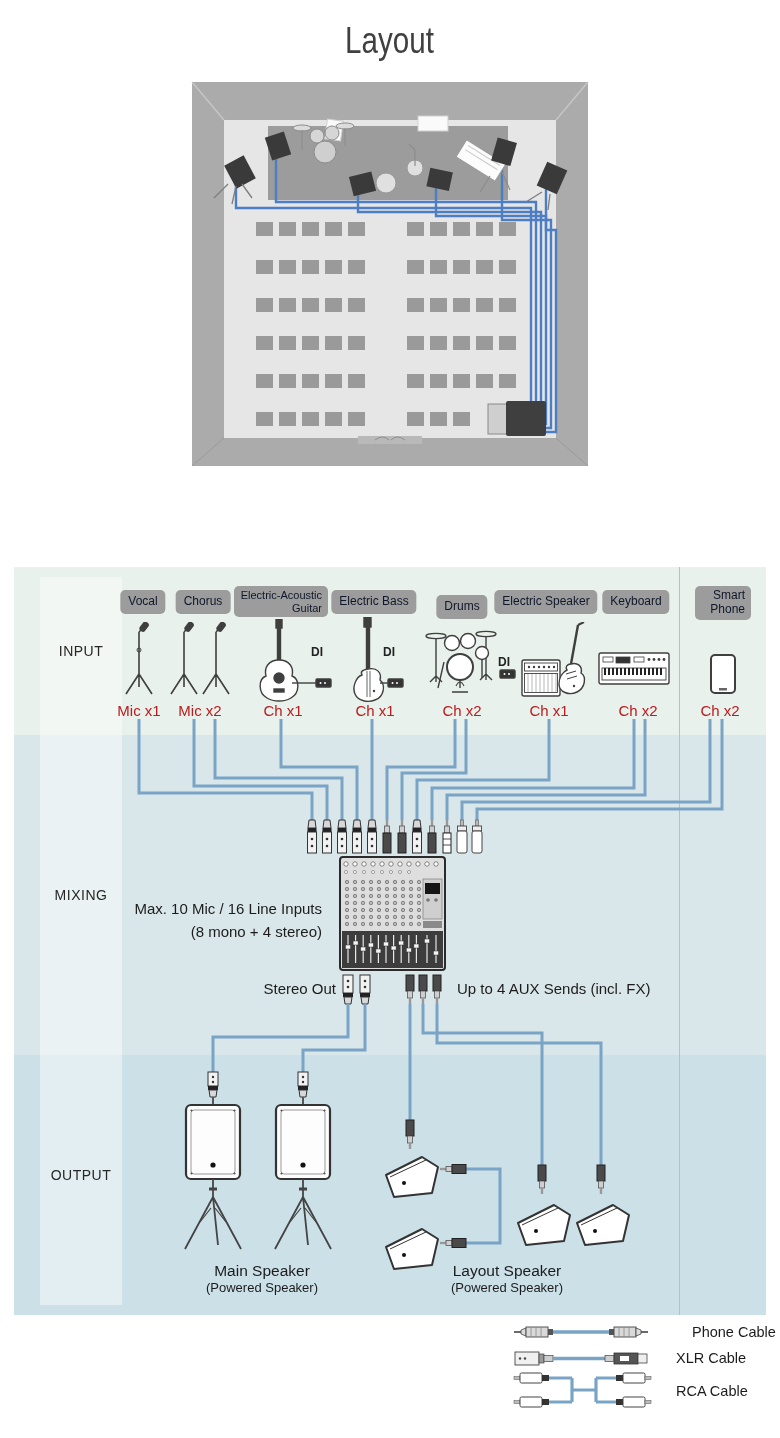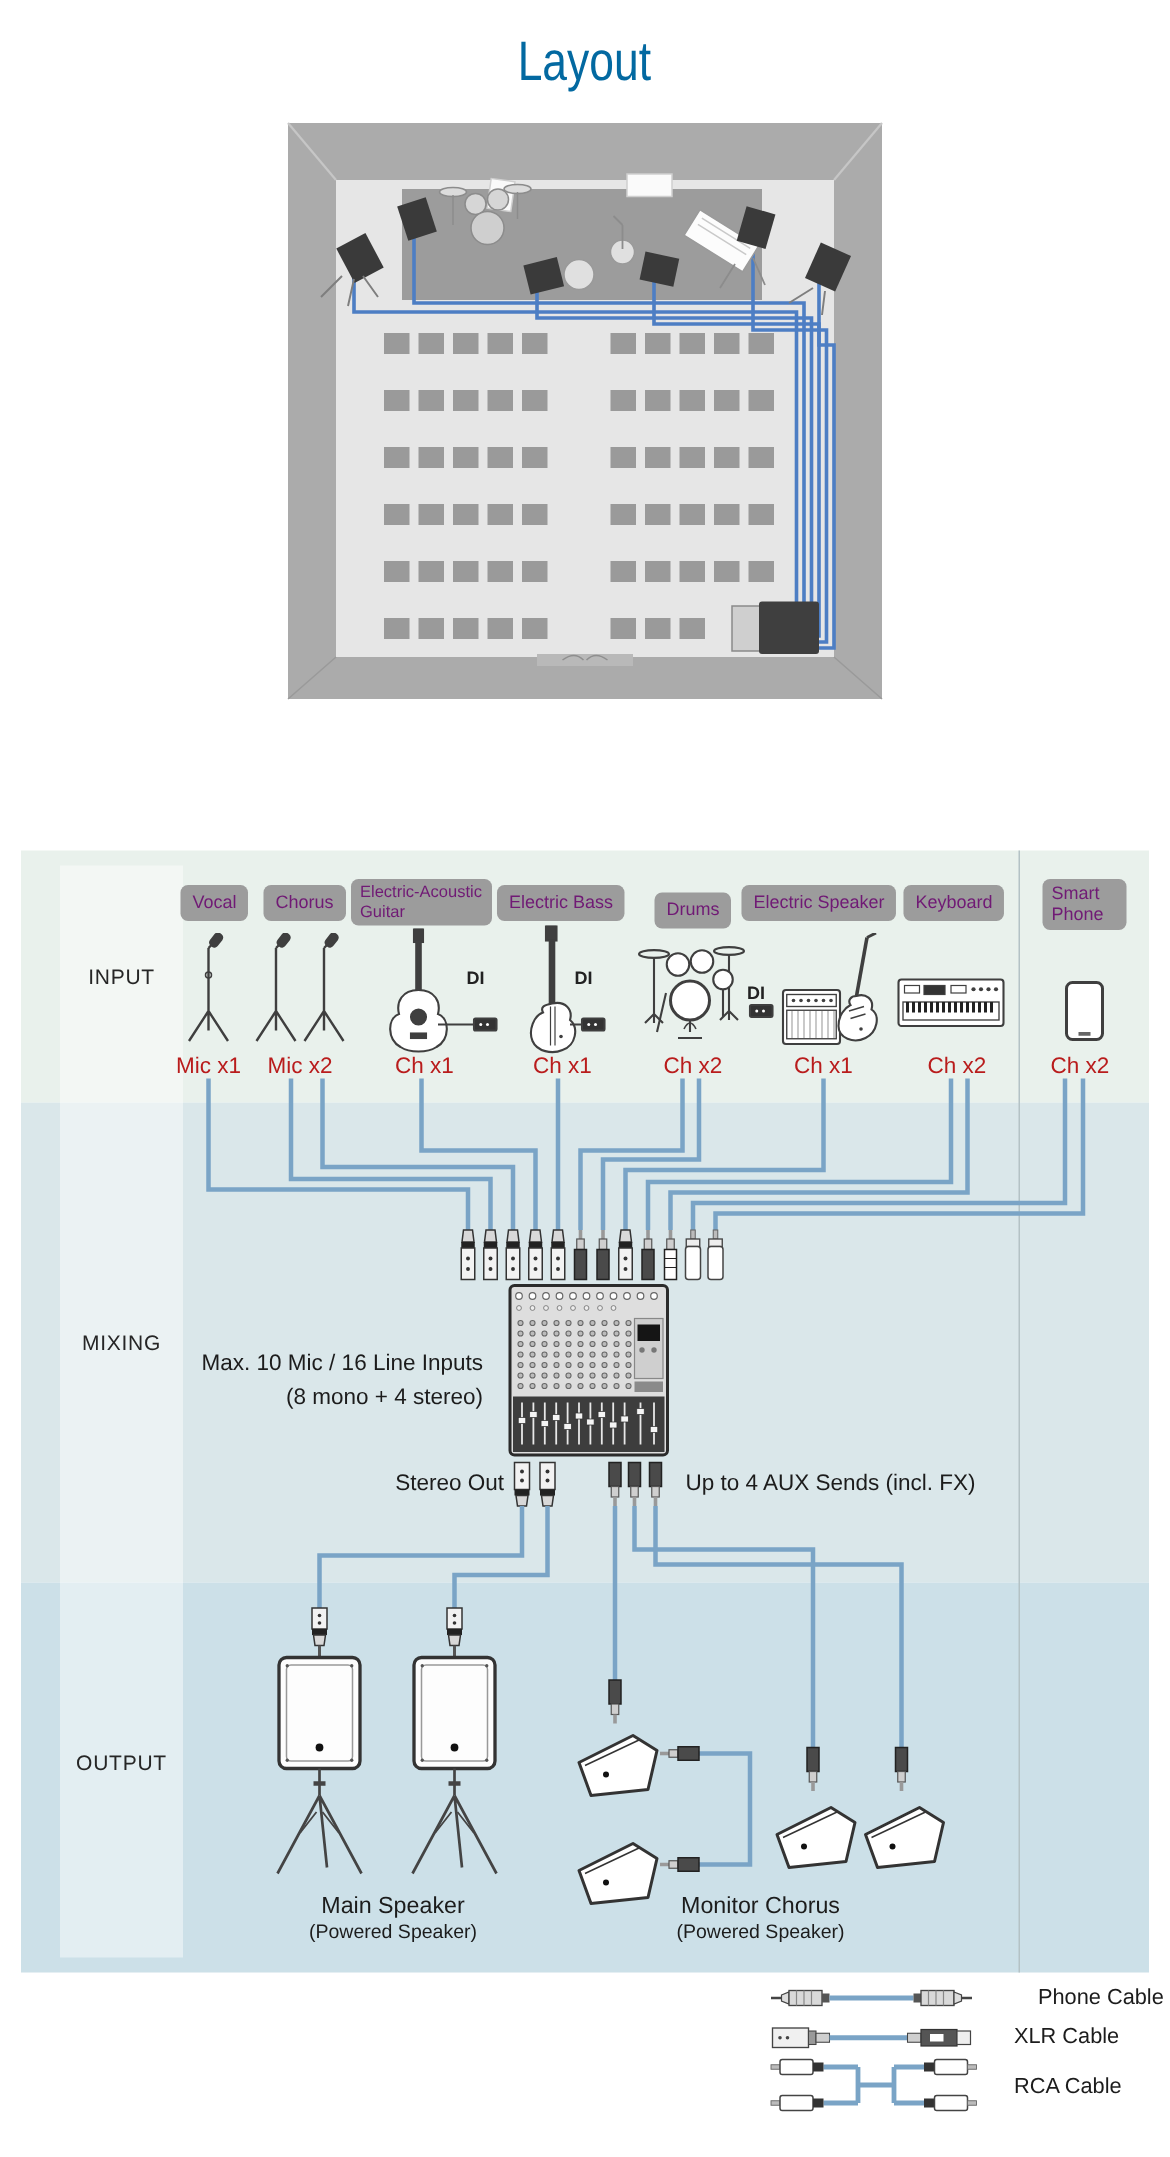--- a/index.html
+++ b/index.html
@@ -1,32 +1,32 @@
 <!DOCTYPE html>
 <html><head>
 <meta charset="utf-8">
 <style>
   html,body{margin:0;padding:0;background:#fff;}
   #page{position:relative;width:780px;height:1438px;background:#fff;overflow:hidden;
         font-family:"Liberation Sans",sans-serif;}
-  .title{position:absolute;left:0;width:780px;text-align:center;color:#0369a1;
+  .title{position:absolute;left:0;width:780px;text-align:center;color:#404040;
          font-size:37px;font-weight:500;letter-spacing:0px;}
   .title>span{display:inline-block;transform:scaleX(0.8);}
   #system-panel{position:absolute;left:14px;top:567px;width:752px;height:748px;}
   .band{position:absolute;left:0;width:752px;}
   .band-input{top:0;height:168px;background:#E9F1EC;}
   .band-mixing{top:168px;height:320px;background:#DAE7EA;}
   .band-output{top:488px;height:260px;background:#CCE0E8;}
   .label-col{position:absolute;left:26px;top:10px;width:82px;height:728px;
              background:rgba(255,255,255,0.45);}
   .vsep{position:absolute;left:665px;top:0;width:1px;height:748px;background:#b4c2c5;}
   .sec-label{position:absolute;left:67px;transform:translateX(-50%);
              font-size:14px;color:#262626;letter-spacing:0.5px;white-space:nowrap;}
-  .badge{position:absolute;transform:translateX(-50%);background:#9C9C9C;color:#701a75;
-         font-size:12px;line-height:1.15;text-align:left;border-radius:5px;
+  .badge{position:absolute;transform:translateX(-50%);background:#9C9C9C;color:#0f172a;
+         font-size:12px;line-height:1.15;text-align:right;border-radius:5px;
          padding:5px 8px;white-space:nowrap;}
   .badge.wrap{white-space:normal;padding:3px 6px;}
   .ch-label{position:absolute;top:135px;transform:translateX(-50%);font-size:15px;
             color:#b91c1c;white-space:nowrap;}
   .di-label{position:absolute;font-size:12px;font-weight:bold;color:#222;}
   .t{position:absolute;line-height:1.15;color:#1c1c1c;}
   .svg-abs{position:absolute;}
   .legend-label{position:absolute;left:676px;font-size:14.5px;color:#1c1c1c;}
 </style>
 </head>
@@ -762,21 +762,21 @@
       </g>
     </svg>
 
     <div class="t" style="left:48px;top:333px;width:260px;text-align:right;font-size:15px;">Max. 10 Mic / 16 Line Inputs</div>
     <div class="t" style="left:48px;top:356px;width:260px;text-align:right;font-size:15px;">(8 mono + 4 stereo)</div>
     <div class="t" style="left:212px;top:413px;width:110px;text-align:right;font-size:15px;">Stereo Out</div>
     <div class="t" style="left:443px;top:413px;font-size:15px;">Up to 4 AUX Sends (incl. FX)</div>
 
     <div class="t" style="left:148px;top:695px;width:200px;text-align:center;font-size:15.5px;">Main Speaker</div>
     <div class="t" style="left:148px;top:714px;width:200px;text-align:center;font-size:13px;">(Powered Speaker)</div>
-    <div class="t" style="left:393px;top:695px;width:200px;text-align:center;font-size:15.5px;">Monitor Chorus</div>
+    <div class="t" style="left:393px;top:695px;width:200px;text-align:center;font-size:15.5px;">Layout Speaker</div>
     <div class="t" style="left:393px;top:714px;width:200px;text-align:center;font-size:13px;">(Powered Speaker)</div>
   </div>
 
   <svg class="svg-abs" style="left:512px;top:1320px;" width="155" height="95" viewBox="0 0 155 95">
 
     <g>
       <path d="M2,12 H9" stroke="#444" stroke-width="1.6"></path>
       <polygon points="9,10 14,8 14,16 9,14" fill="#ddd" stroke="#444" stroke-width="0.8"></polygon>
       <rect x="14" y="7" width="22" height="10" fill="#d9d9d9" stroke="#444" stroke-width="0.9"></rect>
       <path d="M19,7 v10 M24,7 v10 M29,7 v10" stroke="#888" stroke-width="0.8"></path>

